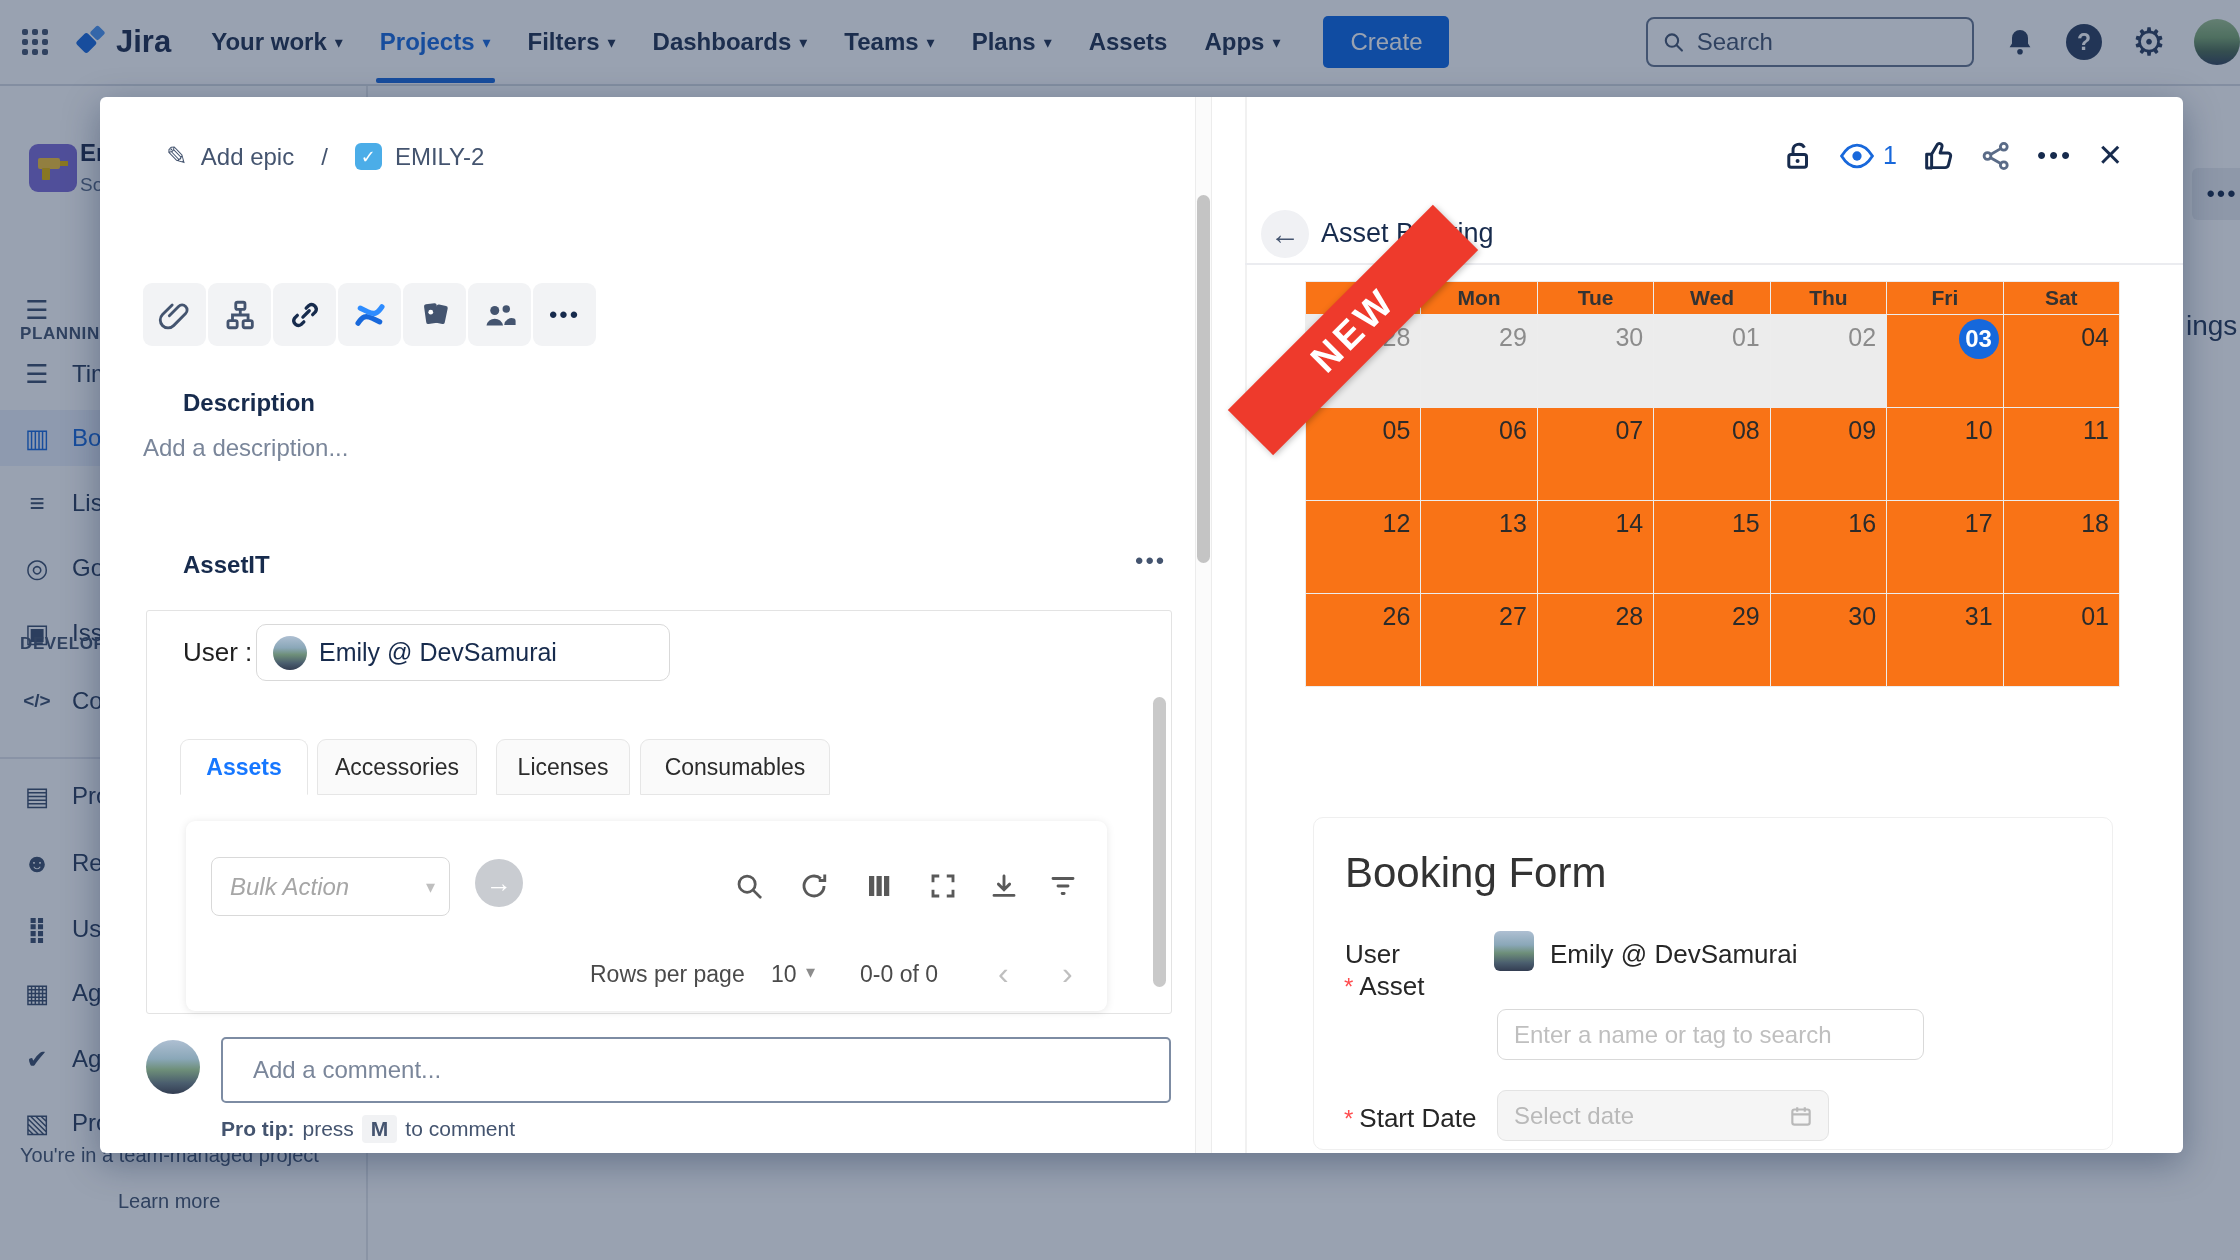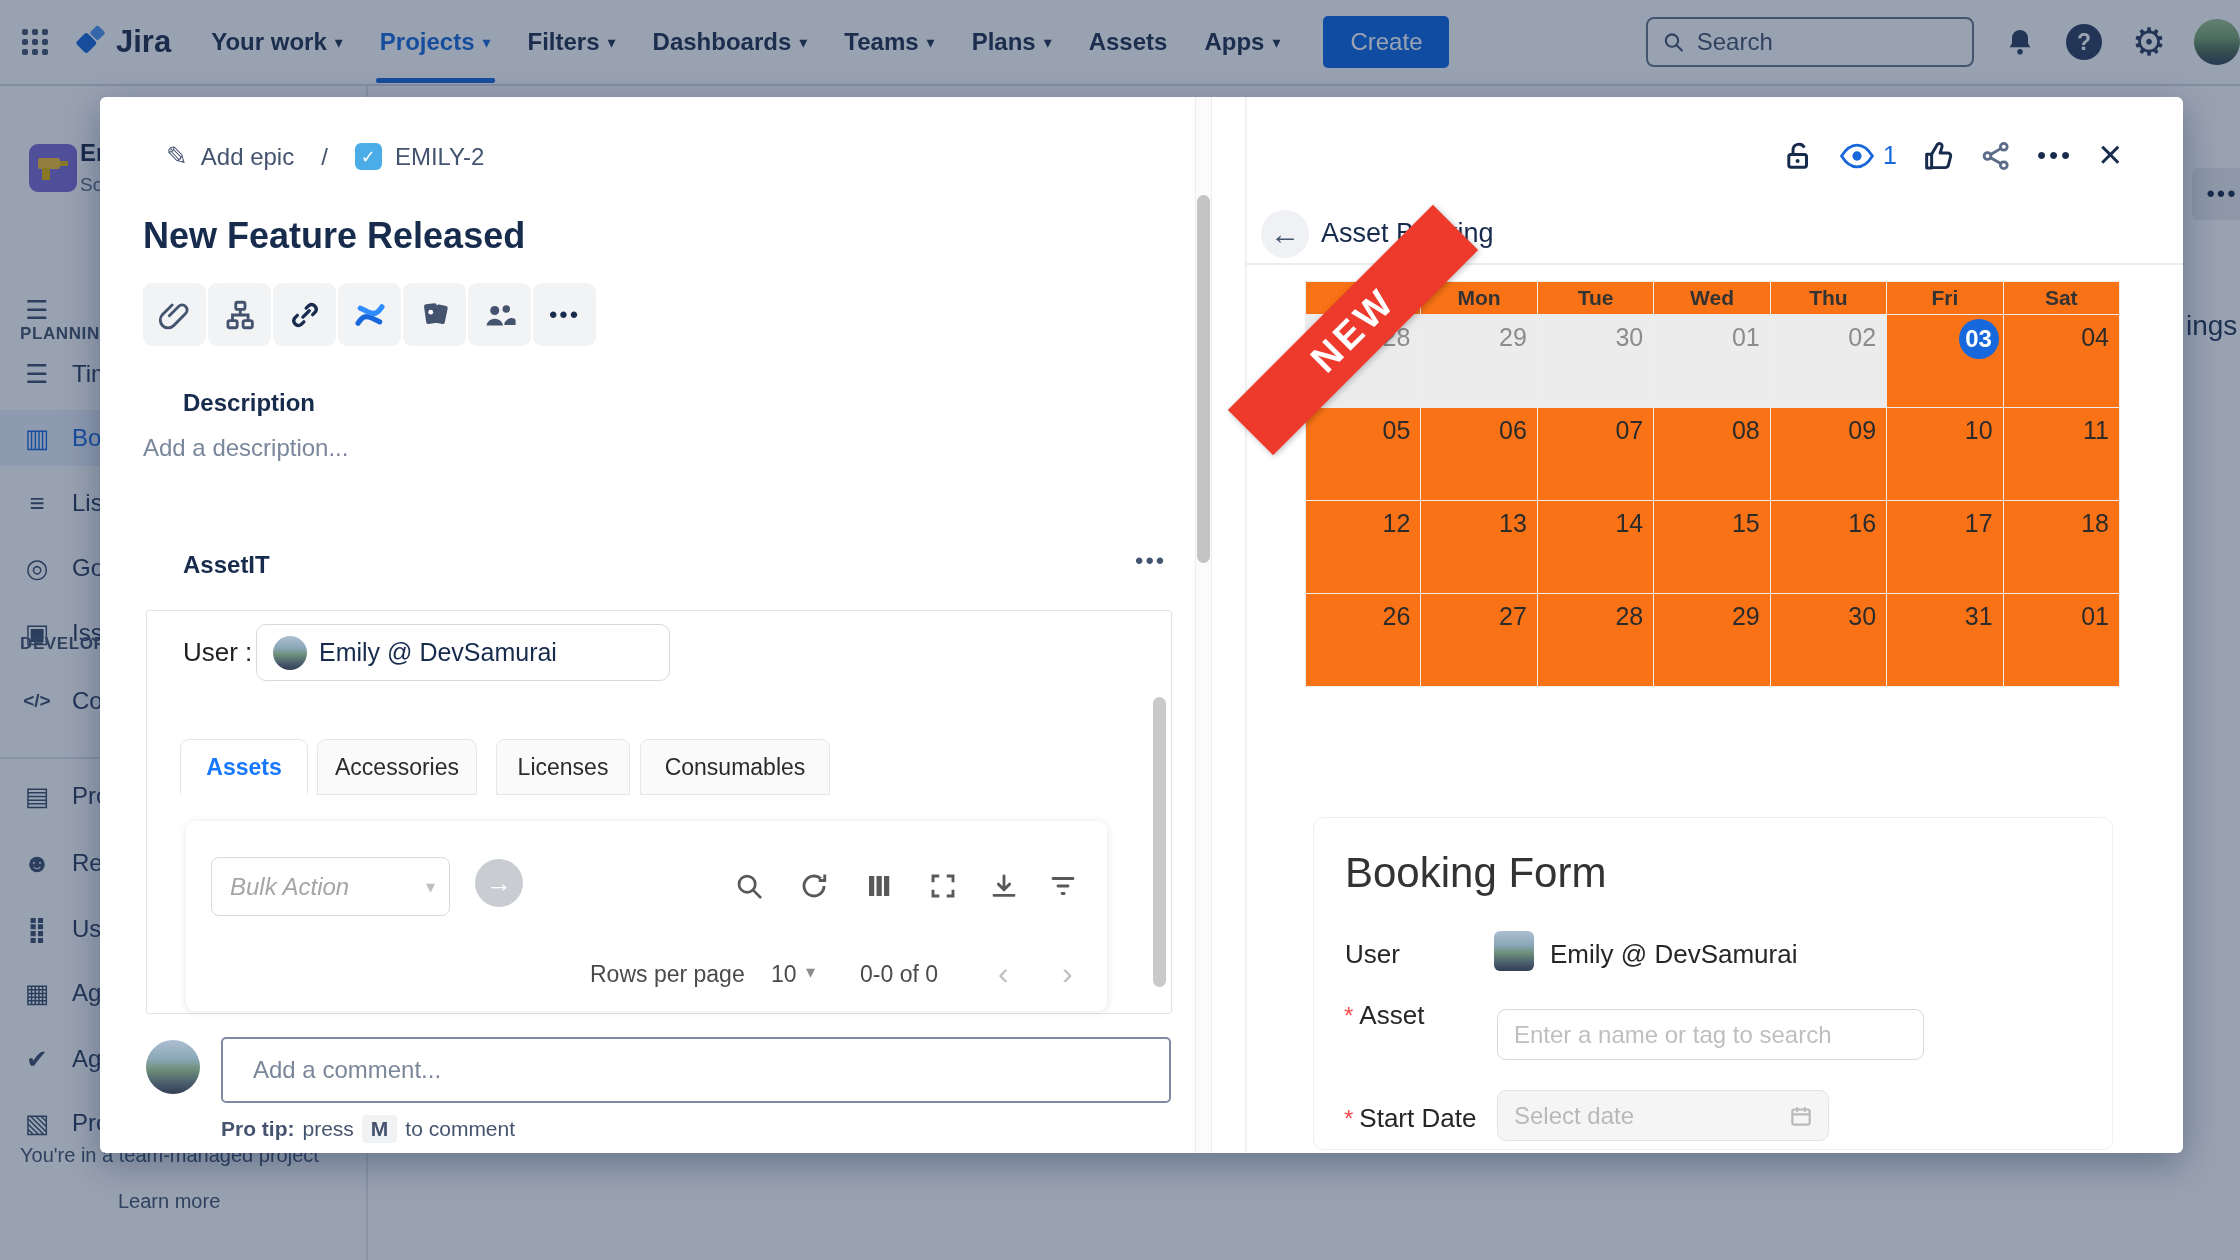--- a/index.html
+++ b/index.html
@@ -358,21 +358,20 @@
           <circle cx="17.5" cy="5.5" r="2.4"></circle>
             <circle cx="6" cy="12" r="2.4"></circle>
             <circle cx="17.5" cy="18.5" r="2.4"></circle>
           <path d="M8.2 10.9 l7.1-4.1 M8.2 13.2 l7.1 4.1"></path>
         </svg>
       </div>
       <div class="mh mh-dots">•••</div>
       <div class="mh mh-x">✕</div>
     </div>
 
-    <div class="issue-title">New Feature Released</div>
 
     <div class="act-row">
       <button class="act-btn">
         <svg width="34" height="34" viewBox="0 0 24 24" fill="none" stroke="#44546F" stroke-width="2" stroke-linecap="round">
           <path d="M8 12.5 L14.5 6 a3.5 3.5 0 0 1 5 5 L11 19.5 a5.5 5.5 0 0 1-7.8-7.8 L10 4.9"></path>
         </svg>
       </button>
       <button class="act-btn">
         <svg width="34" height="34" viewBox="0 0 24 24" fill="none" stroke="#44546F" stroke-width="2">
           <rect x="9" y="3" width="6.5" height="5" rx="1.2"></rect>
@@ -569,21 +568,21 @@
         <span>NEW</span>
       </div>
 
     <div class="bkcard"></div>
     <div class="bk-title">Booking Form</div>
 
     <div class="bk-label" style="left:1245px;top:842px;">User</div>
     <div class="bk-av"></div>
     <div class="bk-user">Emily @ DevSamurai</div>
 
-    <div class="bk-label" style="left:1244px;top:903px;">
+    <div class="bk-label" style="left:1244px;top:874px;">
       <span class="req">*</span><span>Asset</span>
     </div>
     <input class="bk-input" style="top: 912px; width: 427px;" type="text" placeholder="Enter a name or tag to search">
 
     <div class="bk-label" style="left:1244px;top:1006px;">
       <span class="req">*</span><span>Start Date</span>
     </div>
     <div class="bk-date">
       <span class="ph">Select date</span>
       <svg width="26" height="26" viewBox="0 0 24 24" fill="none" stroke="#B9B9B9" stroke-width="2">

